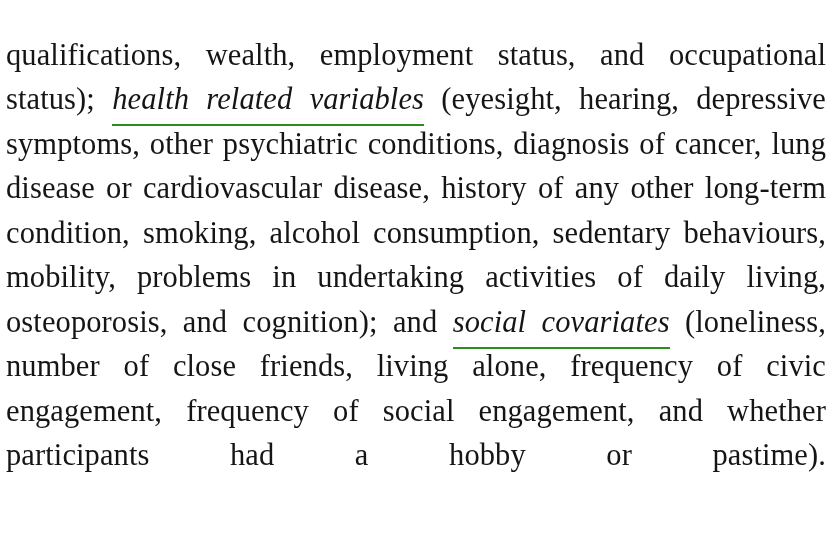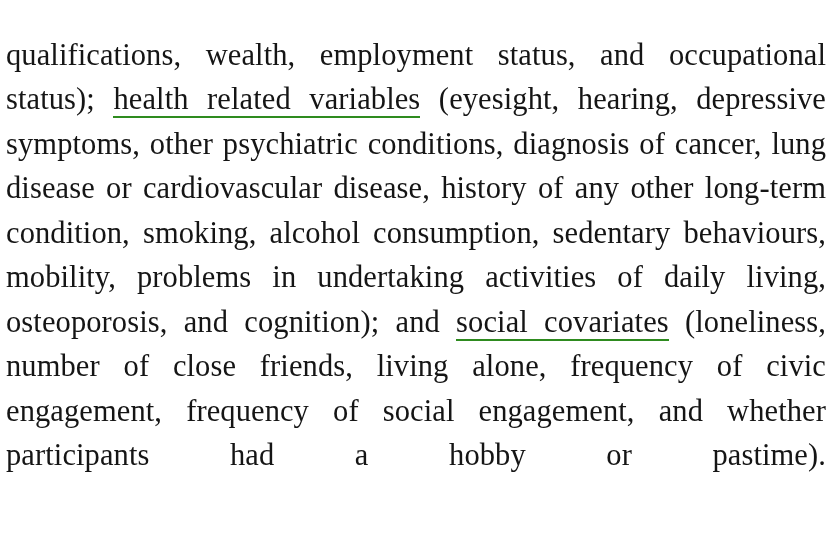--- a/index.html
+++ b/index.html
@@ -26,21 +26,22 @@
     line-height: 44.5px;
     color: #151515;
     text-align: justify;
     text-justify: inter-word;
     hyphens: none;
     letter-spacing: 0.1px;
   }
   .body-text .hl {
     text-decoration: none;
     border-bottom: 2.5px solid #2e8b1f;
-    padding-bottom: 0;
+    padding-bottom: 8px;
+    font-style: italic;
   }
   
   .body-text::after {
     content: "";
     display: inline-block;
     width: 100%;
   }
 </style>
 </head>
 <body>

